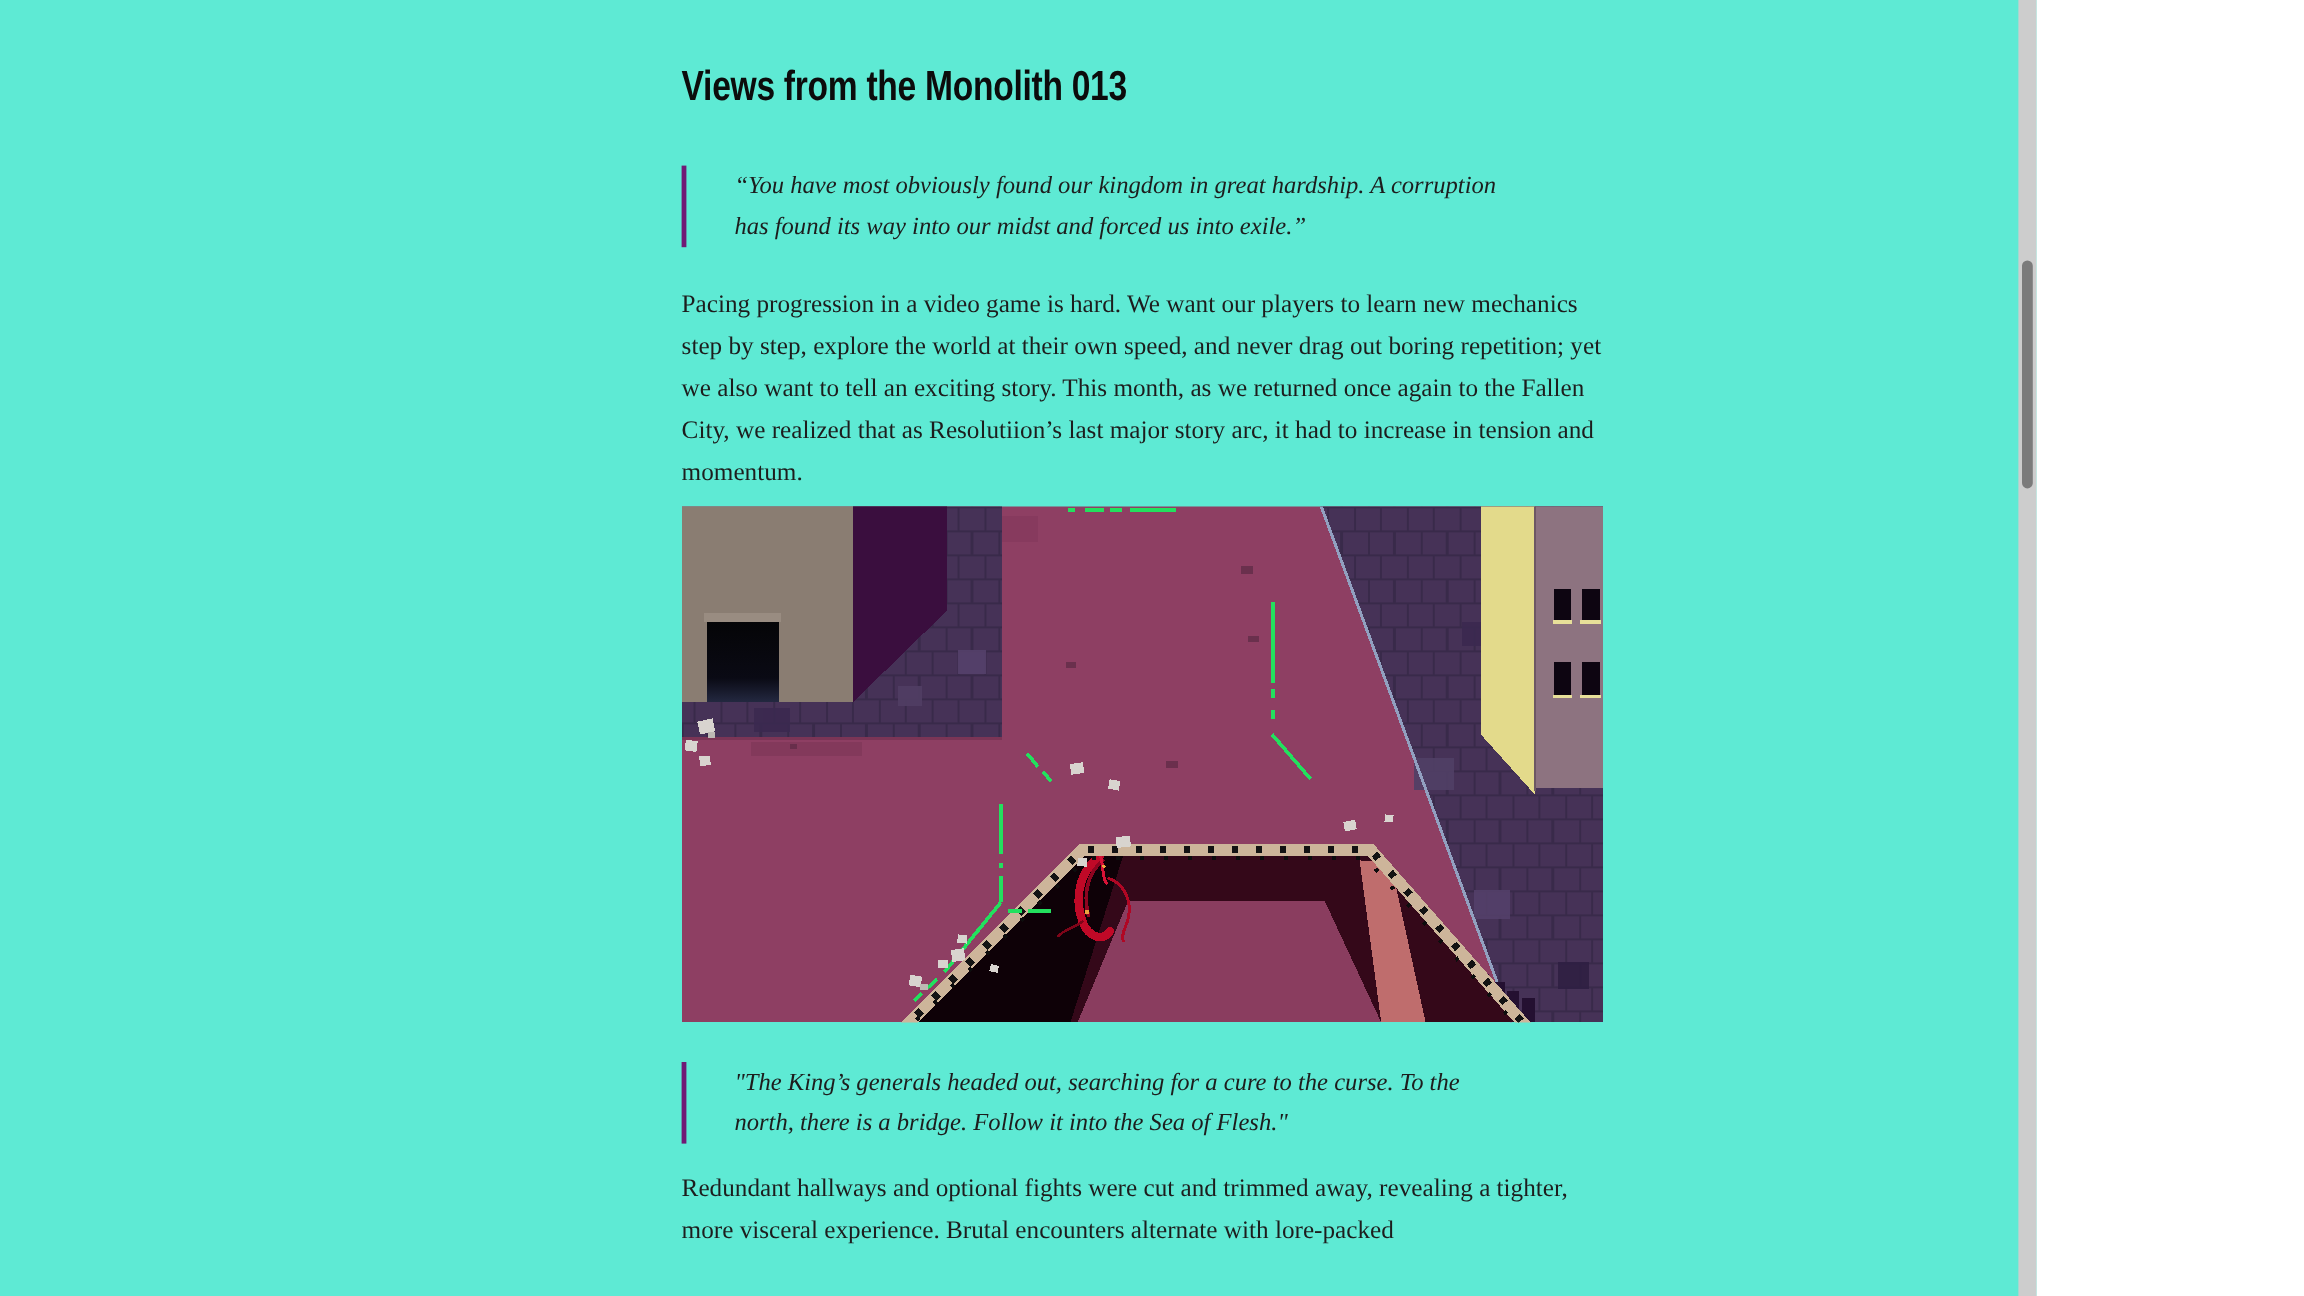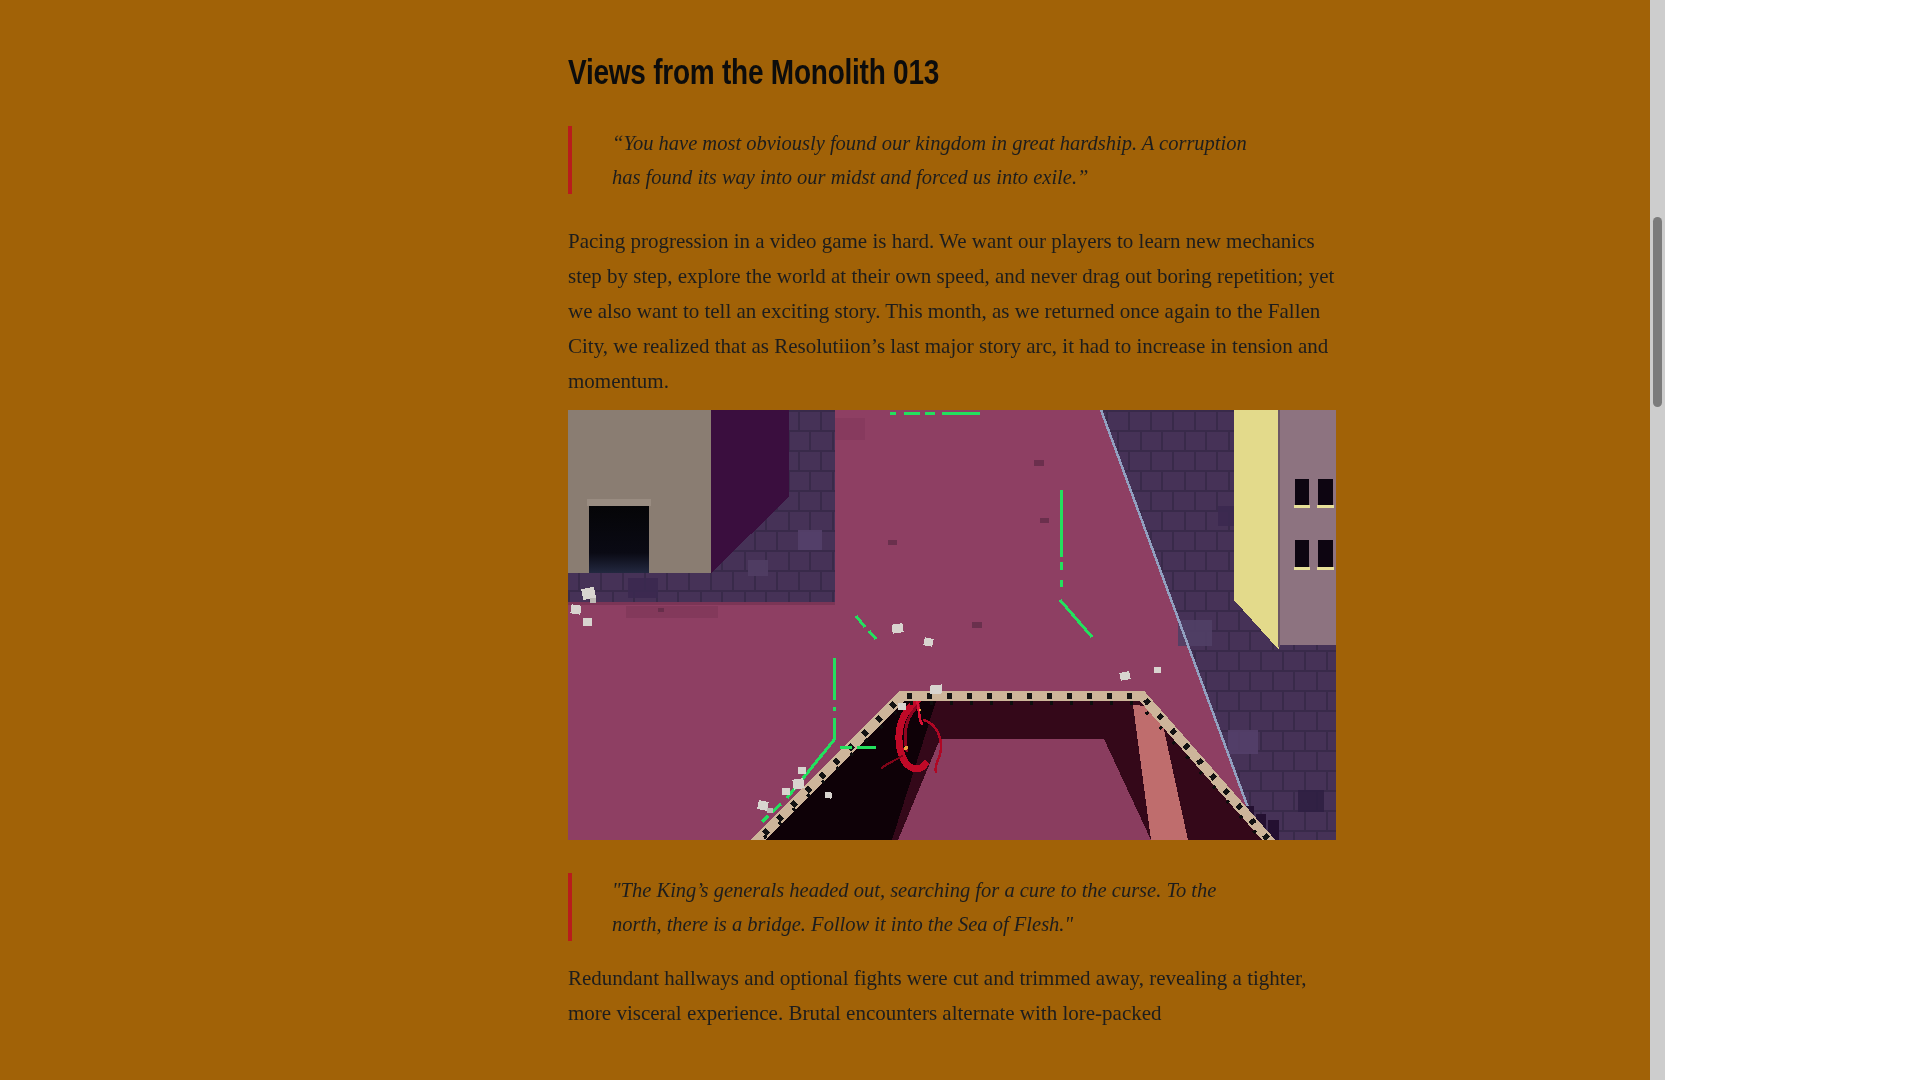--- a/index.html
+++ b/index.html
@@ -3,43 +3,43 @@
 <meta charset="utf-8">
 <style>
   html, body {
     margin: 0;
     padding: 0;
     width: 1920px;
     height: 1080px;
     overflow: hidden;
     background: #ffffff;
   }
-  .page { position: relative; width: 1665px; height: 1080px; background:#a16207; }
+  .page { position: relative; width: 1665px; height: 1080px; background:#5eead4;padding-left:32px; }
   .content {
     position: absolute;
     left: 568px;
     top: 0;
     width: 768px;
   }
   h1.post-title {
     margin: 52px 0 0 0;
     font: 700 35px/40px "Liberation Sans", sans-serif;
     letter-spacing: -0.3px;
     color: #0c0c0c;
   }
   .cond  { display:inline-block; transform: scaleX(0.80); transform-origin: 0 60%; white-space: nowrap; }
   .cond2 { display:inline-block; transform: scaleX(0.85); transform-origin: 0 60%; white-space: nowrap; }
   h2.section-heading {
     margin: 30px 0 0 0;
     font: italic 400 29px/33px "Liberation Sans", sans-serif;
     color: #141414;
   }
   blockquote.quote {
-    margin: 34px 0 0 0;
-    border-left: 4px solid #b91c1c;
+    margin: 46px 0 0 0;
+    border-left: 4px solid #701a75;
     padding: 0 0 0 40px;
   }
   blockquote.quote p {
     margin: 0;
     width: 640px;
     font: italic 20.5px/34px "Liberation Serif", serif;
     color: #1d1d1d;
   }
   p.body-text {
     margin: 30px 0 0 0;

